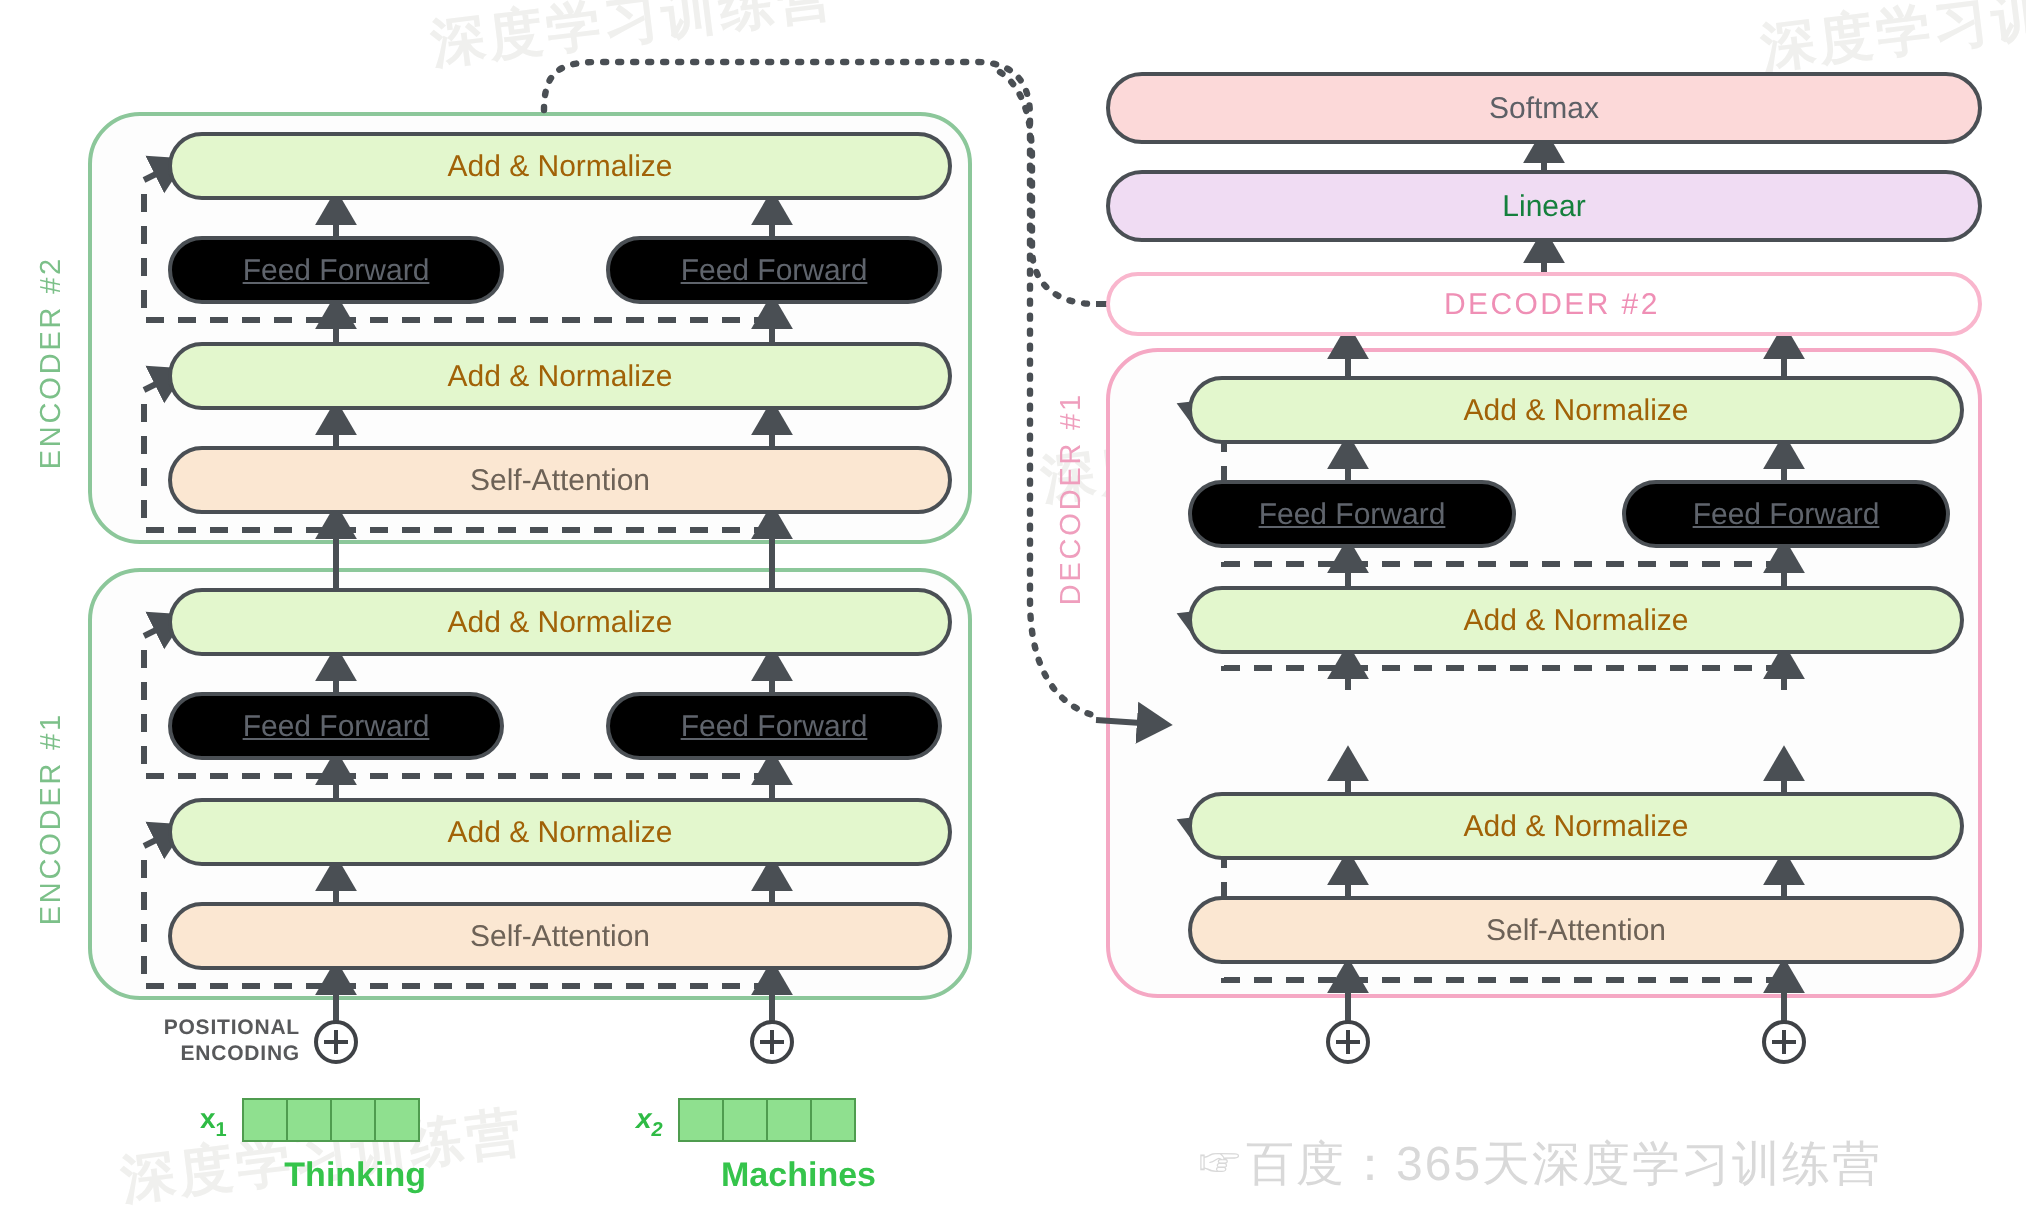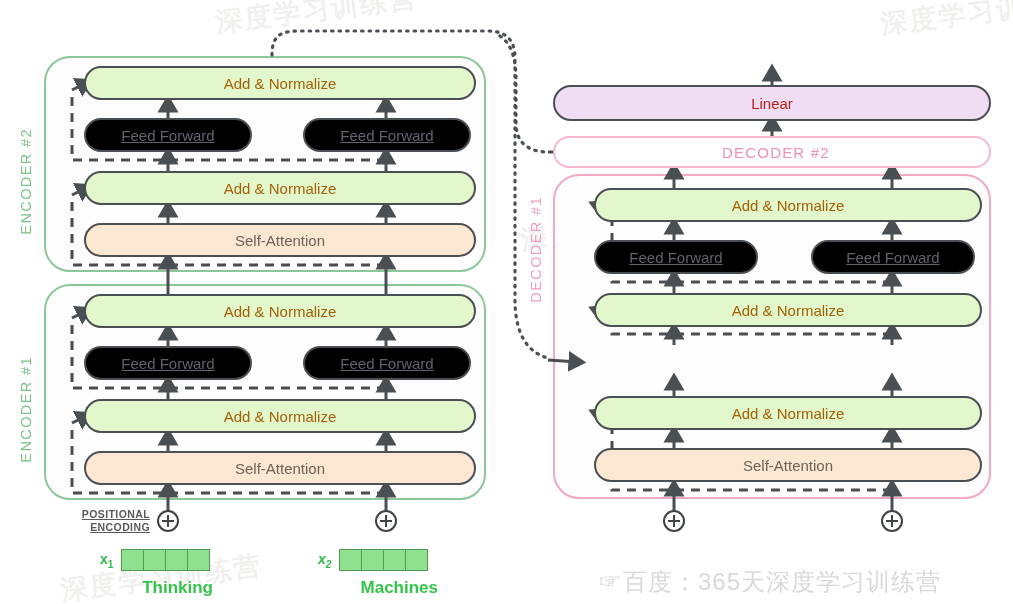--- a/index.html
+++ b/index.html
@@ -33,21 +33,21 @@
     position:absolute;box-sizing:border-box;
     border:2.5px solid #4a4f54;border-radius:22px;
     display:flex;align-items:center;justify-content:center;
     font-size:15px;color:#5d6066;white-space:nowrap;
     z-index:6;
   }
   .b-green{background:#e3f7cd;color:#a16207;}
   .b-blue{background:#000000;color:#5f646c;text-decoration:underline;}
   .b-peach{background:#fbe7d2;color:#6d6257;}
   .b-pink{background:#fcd9d9;color:#5d6066;}
-  .b-purple{background:#f0dcf3;color:#b91c1c;}
+  .b-purple{background:#f0dcf3;color:#15803d;}
 
   
   .frame{
     position:absolute;box-sizing:border-box;border-radius:26px;
     background:#fdfdfd;z-index:2;
   }
   .f-enc{border:2px solid #8cc79a;}
   .f-dec{border:2px solid #f5a8c4;}
   .f-dec2{border:2px solid #f9b6cd;background:#ffffff;}
 
@@ -120,20 +120,21 @@
 
   <div class="frame f-enc" style="left:44px;top:284px;width:442px;height:216px;"></div>
   <div class="vlabel vl-green" style="left:18px;top:356px;">ENCODER #1</div>
 
   <div class="blk b-green" style="left:84px;top:294px;width:392px;height:34px;">Add &amp; Normalize</div>
   <div class="blk b-blue" style="left:84px;top:346px;width:168px;height:34px;">Feed Forward</div>
   <div class="blk b-blue" style="left:303px;top:346px;width:168px;height:34px;">Feed Forward</div>
   <div class="blk b-green" style="left:84px;top:399px;width:392px;height:34px;">Add &amp; Normalize</div>
   <div class="blk b-peach" style="left:84px;top:451px;width:392px;height:34px;">Self-Attention</div>
 
+  <div class="blk b-pink" style="left:553px;top:36px;width:438px;height:36px;">Softmax</div>
   <div class="blk b-purple" style="left:553px;top:85px;width:438px;height:36px;">Linear</div>
 
   <div class="frame f-dec2" style="left:553px;top:136px;width:438px;height:32px;border-radius:16px;z-index:6;"></div>
   <div class="dec2-label" style="left:722px;top:144px;">DECODER #2</div>
 
   <div class="frame f-dec" style="left:553px;top:174px;width:438px;height:325px;"></div>
   <div class="vlabel vl-pink" style="left:528px;top:196px;">DECODER #1</div>
 
   <div class="blk b-green" style="left:594px;top:188px;width:388px;height:34px;">Add &amp; Normalize</div>
   <div class="blk b-blue" style="left:594px;top:240px;width:164px;height:34px;">Feed Forward</div>
@@ -227,21 +228,21 @@
       <path d="M500,36 C512,44 516,60 516,80 L516,124 C516,142 528,152 548,152"></path>
     </g>
     <g stroke="#4a4f54" stroke-width="3" fill="none">
 
       <line x1="548" y1="152" x2="578" y2="152" marker-end="url(#ahw)"></line>
 
       <line x1="548" y1="360" x2="578" y2="362" marker-end="url(#ahw)"></line>
     </g>
   </svg>
 
-  <div class="pe-label" style="left:78px;top:508px;width:72px;text-decoration:underline;">
+  <div class="pe-label" style="left:78px;top:508px;width:72px;">
     <span>POSITIONAL</span><br>
     <span>ENCODING</span>
   </div>
   <div class="plus" style="left:157px;top:510px;"></div>
   <div class="plus" style="left:375px;top:510px;"></div>
   <div class="plus" style="left:663px;top:510px;"></div>
   <div class="plus" style="left:881px;top:510px;"></div>
 
   <div class="xlab" style="left:100px;top:551px;">
     <span>x</span><sub>1</sub>

